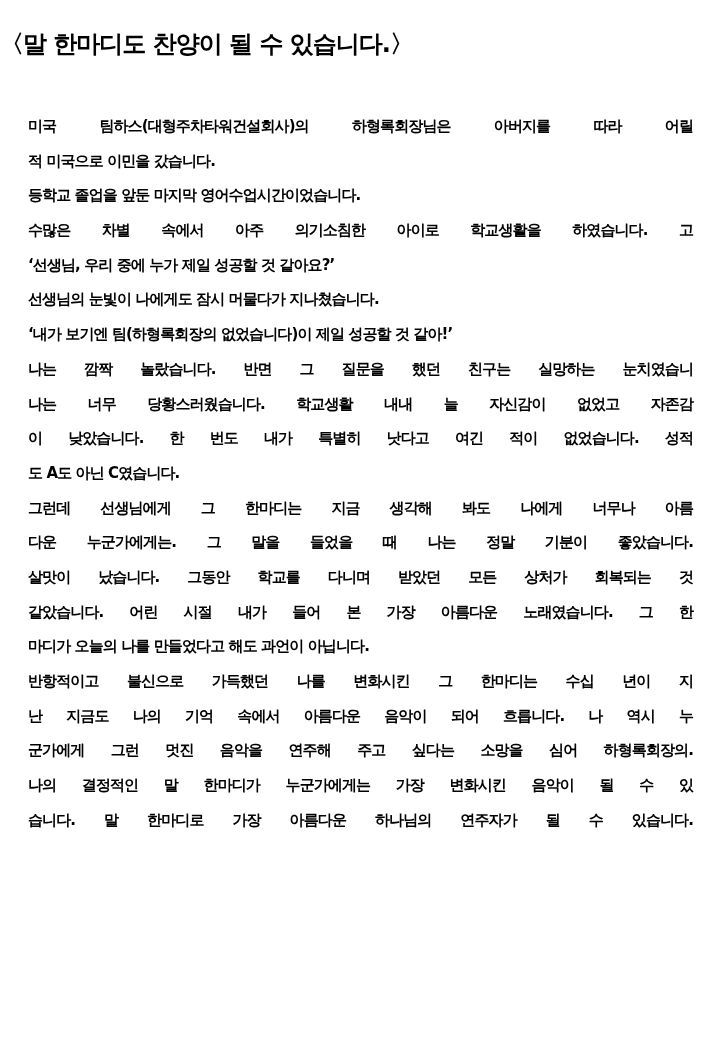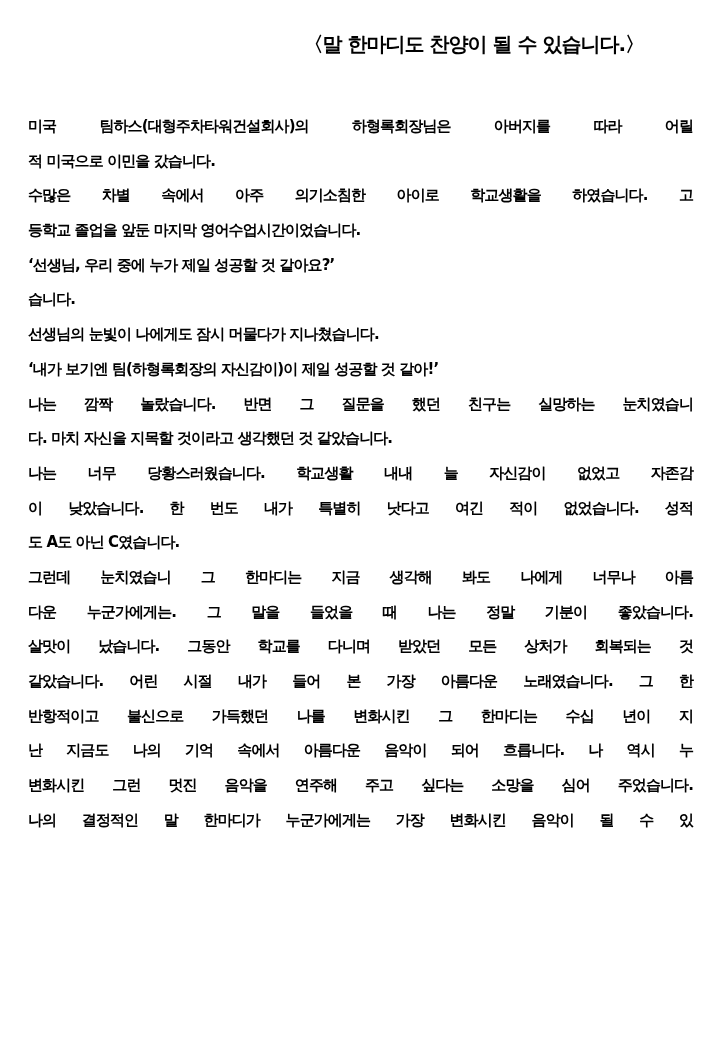--- a/index.html
+++ b/index.html
@@ -1,41 +1,41 @@
 <!DOCTYPE html>
 <html><head>
 <meta charset="utf-8">
 <style>
   html, body { margin: 0; padding: 0; background: #ffffff; }
   body { width: 720px; height: 1058px; overflow: hidden; position: relative; font-family: "DejaVu Sans", "Liberation Sans", sans-serif; color: #000; }
-  .title { position: absolute; top: 22px; left: 0; width: 644px; text-align: right; font-size: 20px; font-weight: bold; letter-spacing: -1px; line-height: 44px; }
+  .title { position: absolute; top: 22px; left: 0; width: 644px; text-align: left; font-size: 24px; font-weight: bold; letter-spacing: -1px; line-height: 44px; }
   .body { position: absolute; top: 109px; left: 28px; width: 665px; }
   .line { height: 34.7px; line-height: 34.7px; font-size: 15px; font-weight: bold; white-space: nowrap; letter-spacing: -0.9px; }
   .line.justify { text-align: justify; text-align-last: justify; }
 </style>
 </head>
 <body>
 
 <div class="title">〈말 한마디도 찬양이 될 수 있습니다.〉</div>
 
 <div class="body">
   <div class="line justify">미국 팀하스(대형주차타워건설회사)의 하형록회장님은 아버지를 따라 어릴</div>
   <div class="line">적 미국으로 이민을 갔습니다.</div>
+  <div class="line">등학교 졸업을 앞둔 마지막 영어수업시간이었습니다.</div>
   <div class="line justify">수많은 차별 속에서 아주 의기소침한 아이로 학교생활을 하였습니다. 고</div>
-  <div class="line">등학교 졸업을 앞둔 마지막 영어수업시간이었습니다.</div>
   <div class="line">‘선생님, 우리 중에 누가 제일 성공할 것 같아요?’</div>
-  <div class="line">습니다.</div>
   <div class="line">선생님의 눈빛이 나에게도 잠시 머물다가 지나쳤습니다.</div>
-  <div class="line">‘내가 보기엔 팀(하형록회장의 자신감이)이 제일 성공할 것 같아!’</div>
+  <div class="line">‘내가 보기엔 팀(하형록회장의 없었습니다)이 제일 성공할 것 같아!’</div>
   <div class="line justify">나는 깜짝 놀랐습니다. 반면 그 질문을 했던 친구는 실망하는 눈치였습니</div>
-  <div class="line">다. 마치 자신을 지목할 것이라고 생각했던 것 같았습니다.</div>
   <div class="line justify">나는 너무 당황스러웠습니다. 학교생활 내내 늘 자신감이 없었고 자존감</div>
   <div class="line justify">이 낮았습니다. 한 번도 내가 특별히 낫다고 여긴 적이 없었습니다. 성적</div>
   <div class="line">도 A도 아닌 C였습니다.</div>
-  <div class="line justify">그런데 눈치였습니 그 한마디는 지금 생각해 봐도 나에게 너무나 아름</div>
+  <div class="line justify">그런데 선생님에게 그 한마디는 지금 생각해 봐도 나에게 너무나 아름</div>
   <div class="line justify">다운 누군가에게는. 그 말을 들었을 때 나는 정말 기분이 좋았습니다.</div>
   <div class="line justify">살맛이 났습니다. 그동안 학교를 다니며 받았던 모든 상처가 회복되는 것</div>
   <div class="line justify">같았습니다. 어린 시절 내가 들어 본 가장 아름다운 노래였습니다. 그 한</div>
+  <div class="line">마디가 오늘의 나를 만들었다고 해도 과언이 아닙니다.</div>
   <div class="line justify">반항적이고 불신으로 가득했던 나를 변화시킨 그 한마디는 수십 년이 지</div>
   <div class="line justify">난 지금도 나의 기억 속에서 아름다운 음악이 되어 흐릅니다. 나 역시 누</div>
-  <div class="line justify">변화시킨 그런 멋진 음악을 연주해 주고 싶다는 소망을 심어 주었습니다.</div>
+  <div class="line justify">군가에게 그런 멋진 음악을 연주해 주고 싶다는 소망을 심어 하형록회장의.</div>
   <div class="line justify">나의 결정적인 말 한마디가 누군가에게는 가장 변화시킨 음악이 될 수 있</div>
+  <div class="line justify">습니다. 말 한마디로 가장 아름다운 하나님의 연주자가 될 수 있습니다.</div>
 </div>
 
 </body></html>

